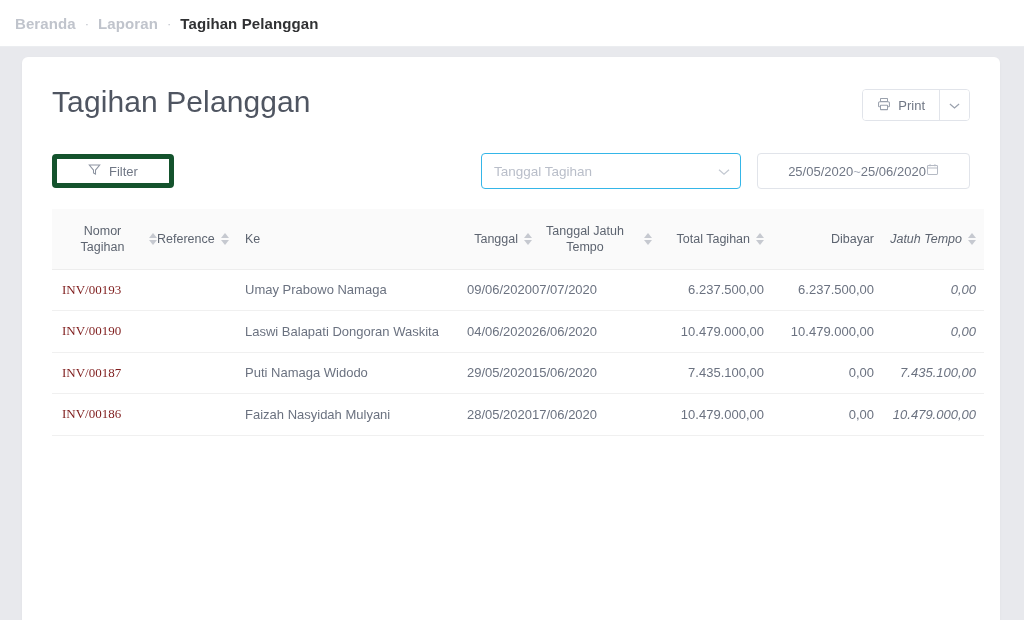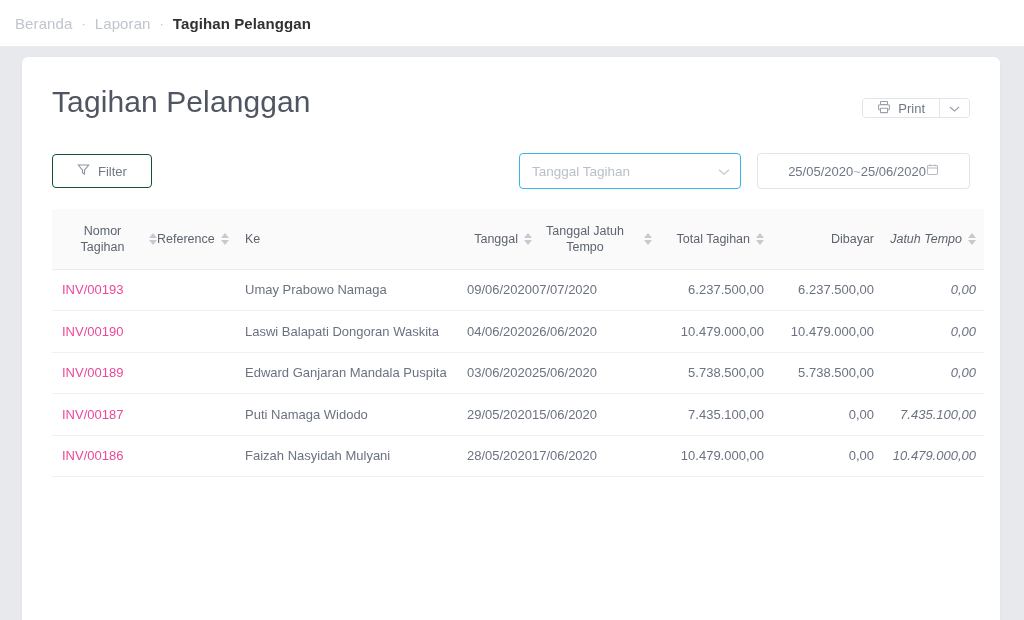--- a/index.html
+++ b/index.html
@@ -19,21 +19,21 @@
     display: flex;
     align-items: center;
     padding-left: 15px;
     border-bottom: 1px solid #ebedf0;
   }
   .crumb {
     font-size: 15px;
     color: #c0c4cc;
     letter-spacing: .1px;
   }
-  .crumb.link { cursor: pointer; }
+  .crumb.link { cursor: pointer; font-weight: bold; }
   .crumb.current {
     color: #303133;
     font-weight: bold;
   }
   .crumb-sep {
     color: #c0c4cc;
     font-size: 13px;
     margin: 0 9px;
     line-height: 1;
   }
@@ -68,23 +68,23 @@
     letter-spacing: .1px;
   }
 
   
   .btn-group {
     display: flex;
     align-items: stretch;
     border: 1px solid #e1e4ea;
     border-radius: 4px;
     overflow: hidden;
-    height: 20px;
-    background: #fff;
-    margin-top: 15px;
+    height: 32px;
+    background: #fff;
+    margin-top: 6px;
   }
   .btn-print {
     display: flex;
     align-items: center;
     gap: 7px;
     padding: 0 14px;
     font-size: 13px;
     color: #707785;
     background: #fff;
     border: none;
@@ -107,33 +107,33 @@
     align-items: center;
     margin-top: 18px;
     height: 36px;
     position: relative;
   }
   .btn-filter {
     display: flex;
     align-items: center;
     gap: 8px;
     height: 34px;
-    padding: 0 24px;
-    border: 1px solid #14532d;
+    padding: 0 31px;
+    border: 5px solid #14532d;
     border-radius: 4px;
     background: #fff;
     font-size: 13px;
     color: #707785;
     cursor: pointer;
     font-family: inherit;
   }
   .spacer { flex: 1; }
 
   .select-box {
-    width: 222px;
+    width: 260px;
     height: 36px;
     border: 1px solid #35b6e8;
     border-radius: 4px;
     background: #fff;
     display: flex;
     align-items: center;
     padding: 0 10px 0 12px;
     cursor: pointer;
     margin-right: 16px;
   }
@@ -203,21 +203,21 @@
     font-size: 13px;
     color: #6b7280;
     padding: 0;
     height: 41.5px;
     border-bottom: 1px solid #f0f0f0;
     vertical-align: middle;
     white-space: nowrap;
     overflow: hidden;
   }
   tbody td.num { text-align: right; }
-  td.inv { color: #ec4899; }
+  td.inv { color: #7f1d1d; font-family: Liberation Serif, serif; }
 
   
   col.c-inv   { width: 105px; }
   col.c-ref   { width: 88px; }
   col.c-ke    { width: 205px; }
   col.c-tgl   { width: 82px; }
   col.c-jt    { width: 120px; }
   col.c-total { width: 112px; }
   col.c-bayar { width: 110px; }
   col.c-tempo { width: 110px; }
@@ -389,30 +389,20 @@
               <td class="num pr">0,00</td>
             </tr>
             <tr>
               <td class="inv pl">INV/00190</td>
               <td></td>
               <td>Laswi Balapati Dongoran Waskita</td>
               <td class="num">04/06/2020</td>
               <td>26/06/2020</td>
               <td class="num">10.479.000,00</td>
               <td class="num">10.479.000,00</td>
-              <td class="num pr">0,00</td>
-            </tr>
-            <tr>
-              <td class="inv pl">INV/00189</td>
-              <td></td>
-              <td>Edward Ganjaran Mandala Puspita</td>
-              <td class="num">03/06/2020</td>
-              <td>25/06/2020</td>
-              <td class="num">5.738.500,00</td>
-              <td class="num">5.738.500,00</td>
               <td class="num pr">0,00</td>
             </tr>
             <tr>
               <td class="inv pl">INV/00187</td>
               <td></td>
               <td>Puti Namaga Widodo</td>
               <td class="num">29/05/2020</td>
               <td>15/06/2020</td>
               <td class="num">7.435.100,00</td>
               <td class="num">0,00</td>

